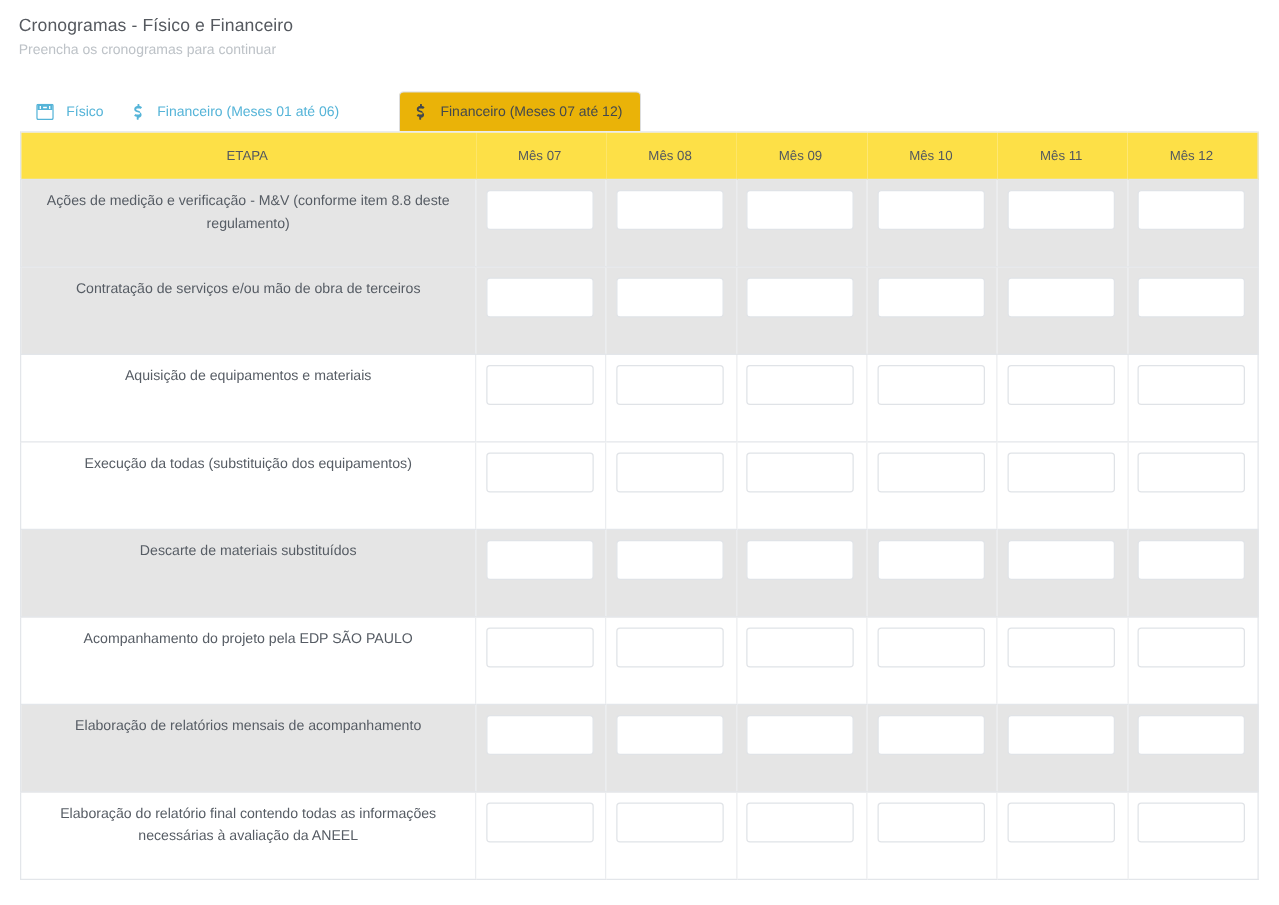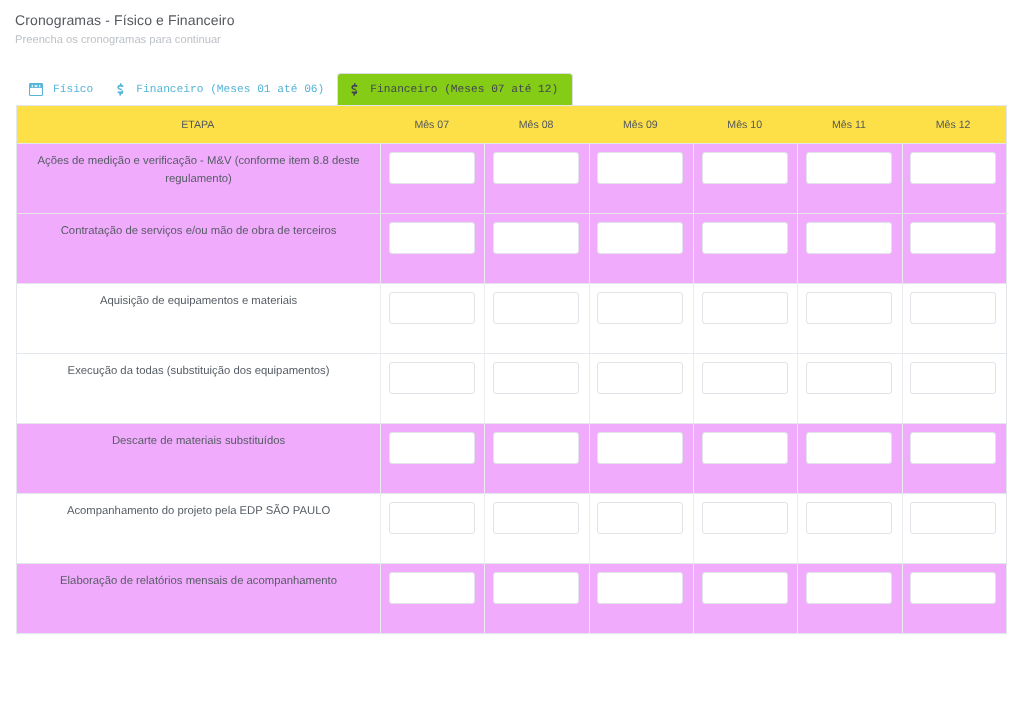--- a/index.html
+++ b/index.html
@@ -13,44 +13,44 @@
   }
   .wrap{position:relative;width:1023px;height:724px;}
 
   
   .page-title{position:absolute;left:15px;top:12px;font-size:14.05px;color:#55595f;
     font-weight:400;letter-spacing:0.1px;white-space:nowrap;}
   .page-sub{position:absolute;left:15px;top:34px;font-size:11.2px;color:#bdc2c7;
     font-weight:400;white-space:nowrap;}
 
   
-  .tabs{position:absolute;left:16px;top:73px;display:flex;align-items:flex-end;height:32px;font-family:Liberation Mono, monospace;}
+  .tabs{position:absolute;left:16px;top:73px;display:flex;align-items:flex-end;height:32px;}
   .tab{display:flex;align-items:center;height:32px;padding:0 10px 0 12px;font-size:11.2px;
     color:#55b4d8;cursor:pointer;white-space:nowrap;background:transparent;
     border:1px solid transparent;border-bottom:none;}
   .tab .ticon{display:inline-flex;align-items:center;justify-content:center;height:14px;margin-right:10px;}
   .tab .ticon.cal{width:14px;}
   .tab .ticon.dollar{width:7px;margin-right:12px;}
   .tab.tab2{padding-right:12px;}
-  .tab.active{background:#84cc16;border:1px solid #dddddd;border-bottom:none;
-    border-radius:4px 4px 0 0;color:#43484d;padding:0 14px 0 13px;}
+  .tab.active{background:#eab308;border:1px solid #dddddd;border-bottom:none;
+    border-radius:4px 4px 0 0;color:#43484d;padding:0 14px 0 13px;margin-left:35px;}
 
   
   .tbl{position:absolute;left:16px;top:105px;width:991px;border-collapse:collapse;
     table-layout:fixed;background:#ffffff;border-top:1px solid #e3e6ea;}
   .tbl thead tr{border-left:1px solid #e3e6ea;border-right:1px solid #e3e6ea;}
   .tbl th{font-size:10.6px;font-weight:400;color:#53585f;text-align:center;height:38px;
     border:none;border-bottom:1px solid #e3e6ea;background:#fde047;padding:0 7px 0 5px;}
   .tbl td{font-size:11.3px;color:#565c64;text-align:center;vertical-align:top;
     border-left:1px solid #ebedf0;border-bottom:1px solid #e3e6ea;height:70px;
     padding:9px 8px 0 8px;line-height:18px;}
   .tbl td:first-child{border-left:1px solid #e3e6ea;}
   .tbl td.etapa{padding-top:8px;}
   .tbl td:last-child{border-right:1px solid #e3e6ea;}
-  .tbl tbody tr.alt td{background:#f0abfc;}
+  .tbl tbody tr.alt td{background:#e5e5e5;}
   .cellinput{width:86px;height:32px;border:1px solid #e0e3e7;border-radius:3px;
     background:#ffffff;outline:none;font-family:"Liberation Sans",sans-serif;
     font-size:12px;color:#565c64;text-align:left;padding:0 8px;
     position:relative;left:-1px;margin-top:-1px;}
   .colw0{width:363px;}
   .colw{width:104px;}
 </style>
 </head>
 <body>
 
@@ -157,16 +157,25 @@
       </tr>
       <tr class="row alt">
         <td class="colw0 etapa">Elaboração de relatórios mensais de acompanhamento</td>
         <td class="colw"><input class="cellinput" type="text" value="" style=""></td>
         <td class="colw"><input class="cellinput" type="text" value="" style=""></td>
         <td class="colw"><input class="cellinput" type="text" value="" style=""></td>
         <td class="colw"><input class="cellinput" type="text" value="" style=""></td>
         <td class="colw"><input class="cellinput" type="text" value="" style=""></td>
         <td class="colw"><input class="cellinput" type="text" value="" style=""></td>
       </tr>
+      <tr class="row">
+        <td class="colw0 etapa">Elaboração do relatório final contendo todas as informações necessárias à avaliação da ANEEL</td>
+        <td class="colw"><input class="cellinput" type="text" value="" style=""></td>
+        <td class="colw"><input class="cellinput" type="text" value="" style=""></td>
+        <td class="colw"><input class="cellinput" type="text" value="" style=""></td>
+        <td class="colw"><input class="cellinput" type="text" value="" style=""></td>
+        <td class="colw"><input class="cellinput" type="text" value="" style=""></td>
+        <td class="colw"><input class="cellinput" type="text" value="" style=""></td>
+      </tr>    
       </tbody>
   </table>
 
 </div>
 
 </body></html>

